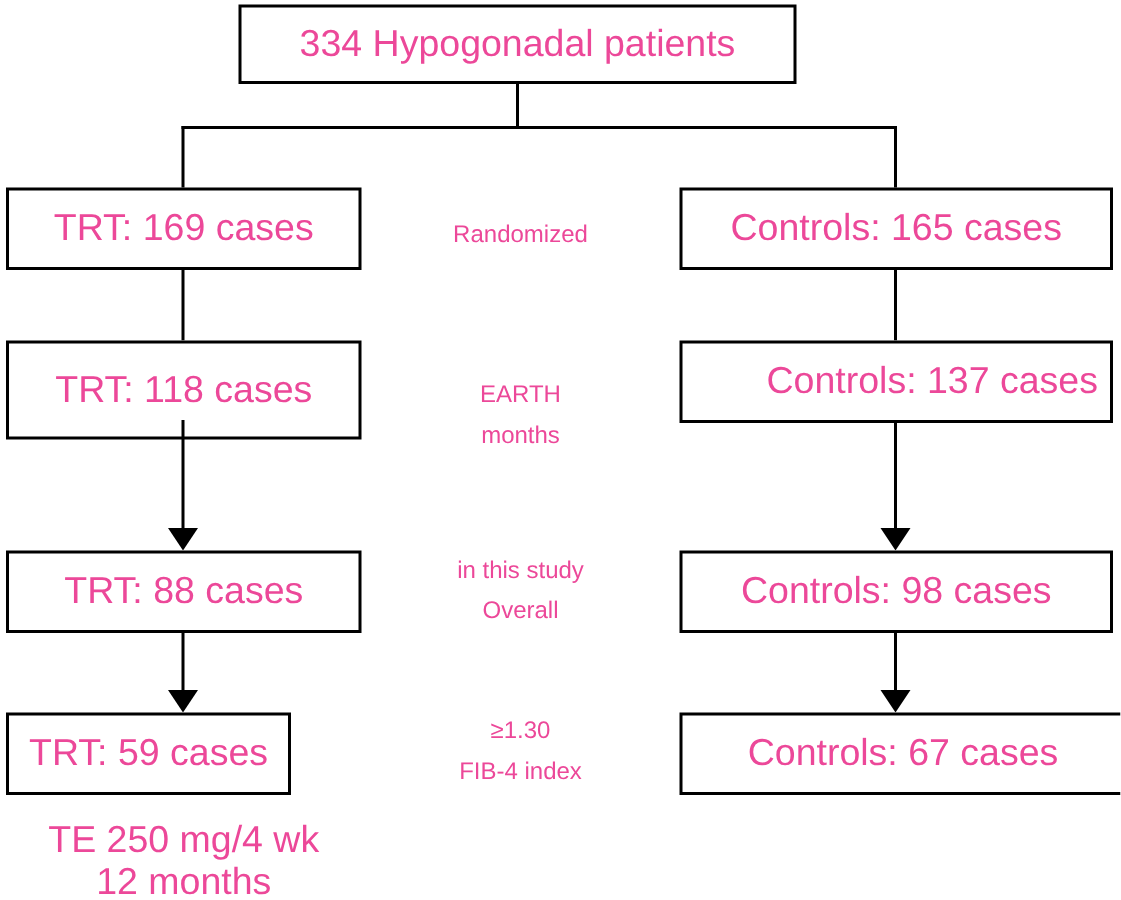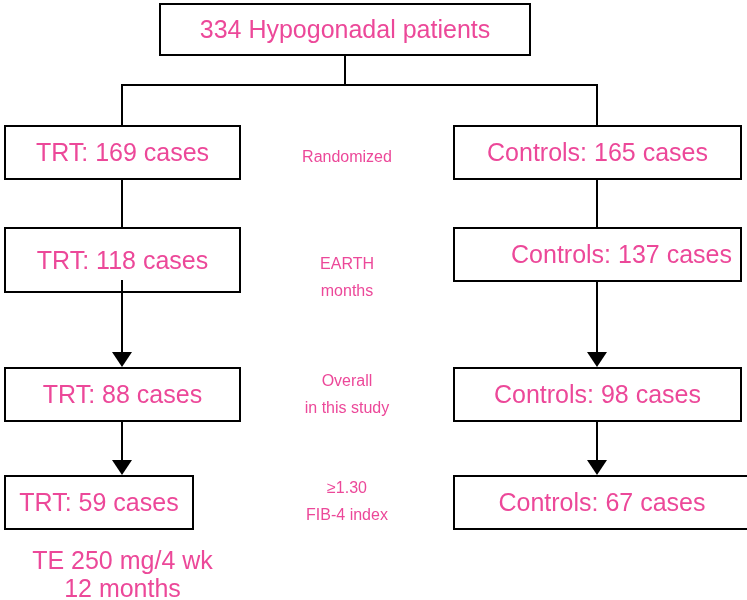--- a/index.html
+++ b/index.html
@@ -100,22 +100,22 @@
 
   <div class="vline" style="left:121px; top:280px; width:2px; height:74px;"></div>
   <div class="arrow-down" style="left:112px; top:352px;"></div>
   <div class="vline" style="left:596px; top:280px; width:2px; height:74px;"></div>
   <div class="arrow-down" style="left:587px; top:352px;"></div>
 
   <div class="box" style="left:4px; top:367px; width:237px; height:55px;">
     <span>TRT: 88 cases</span>
   </div>
   <div class="stage-label" style="top:367px;">
+    <span>in this study</span>
     <span>Overall</span>
-    <span>in this study</span>
   </div>
   <div class="box" style="left:453px; top:367px; width:289px; height:55px;">
     <span>Controls: 98 cases</span>
   </div>
 
   <div class="vline" style="left:121px; top:420px; width:2px; height:42px;"></div>
   <div class="arrow-down" style="left:112px; top:460px;"></div>
   <div class="vline" style="left:596px; top:420px; width:2px; height:42px;"></div>
   <div class="arrow-down" style="left:587px; top:460px;"></div>
 

